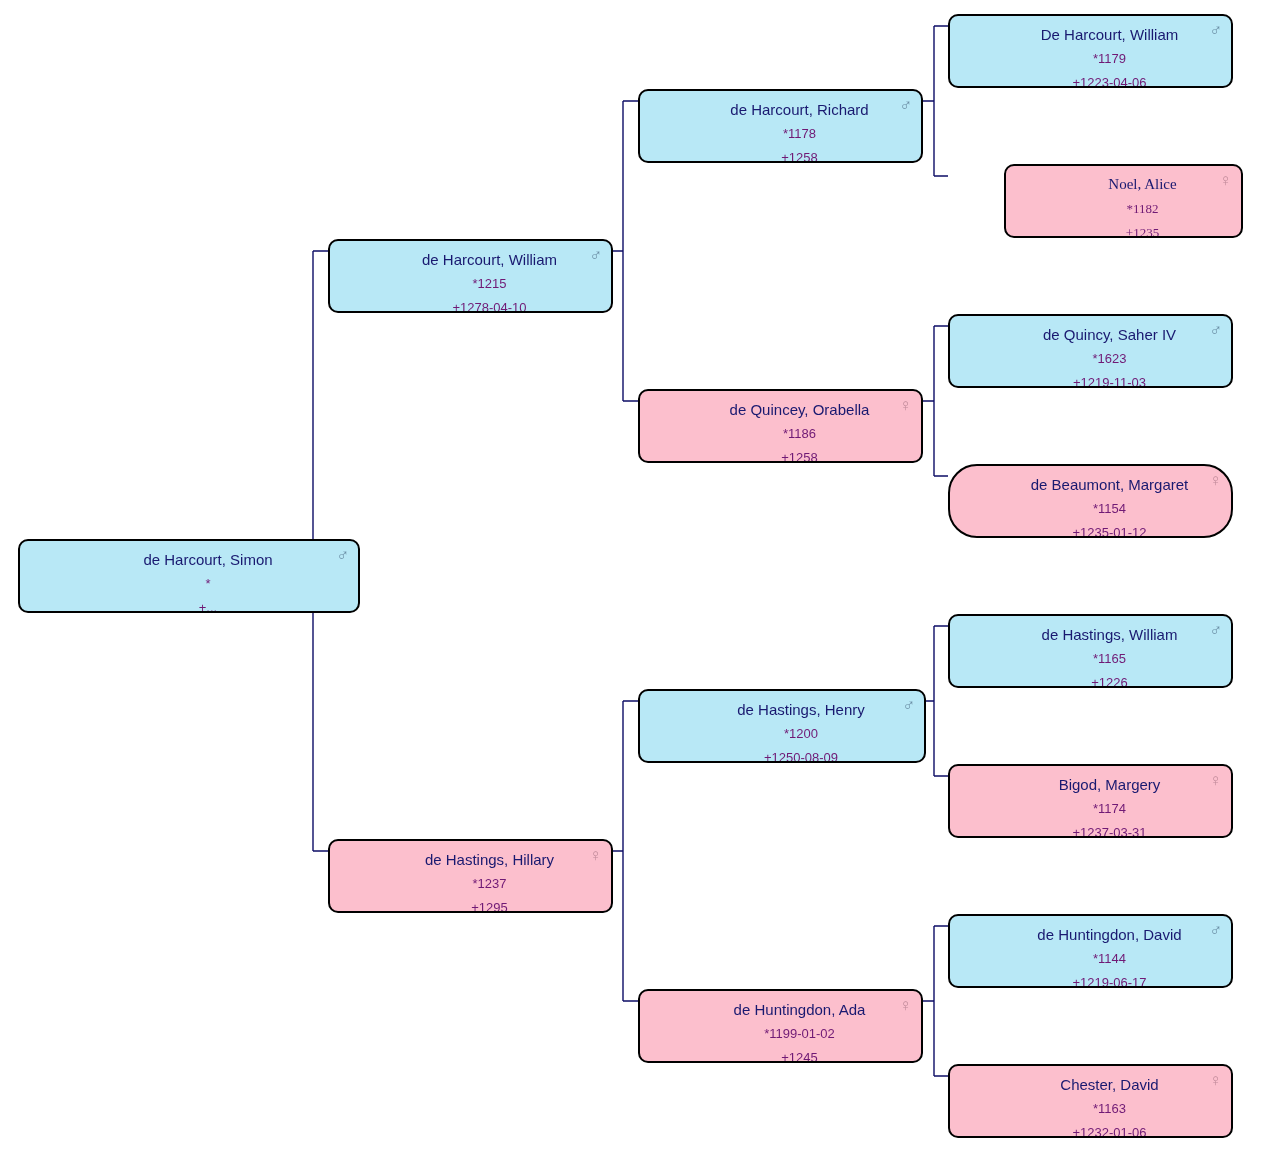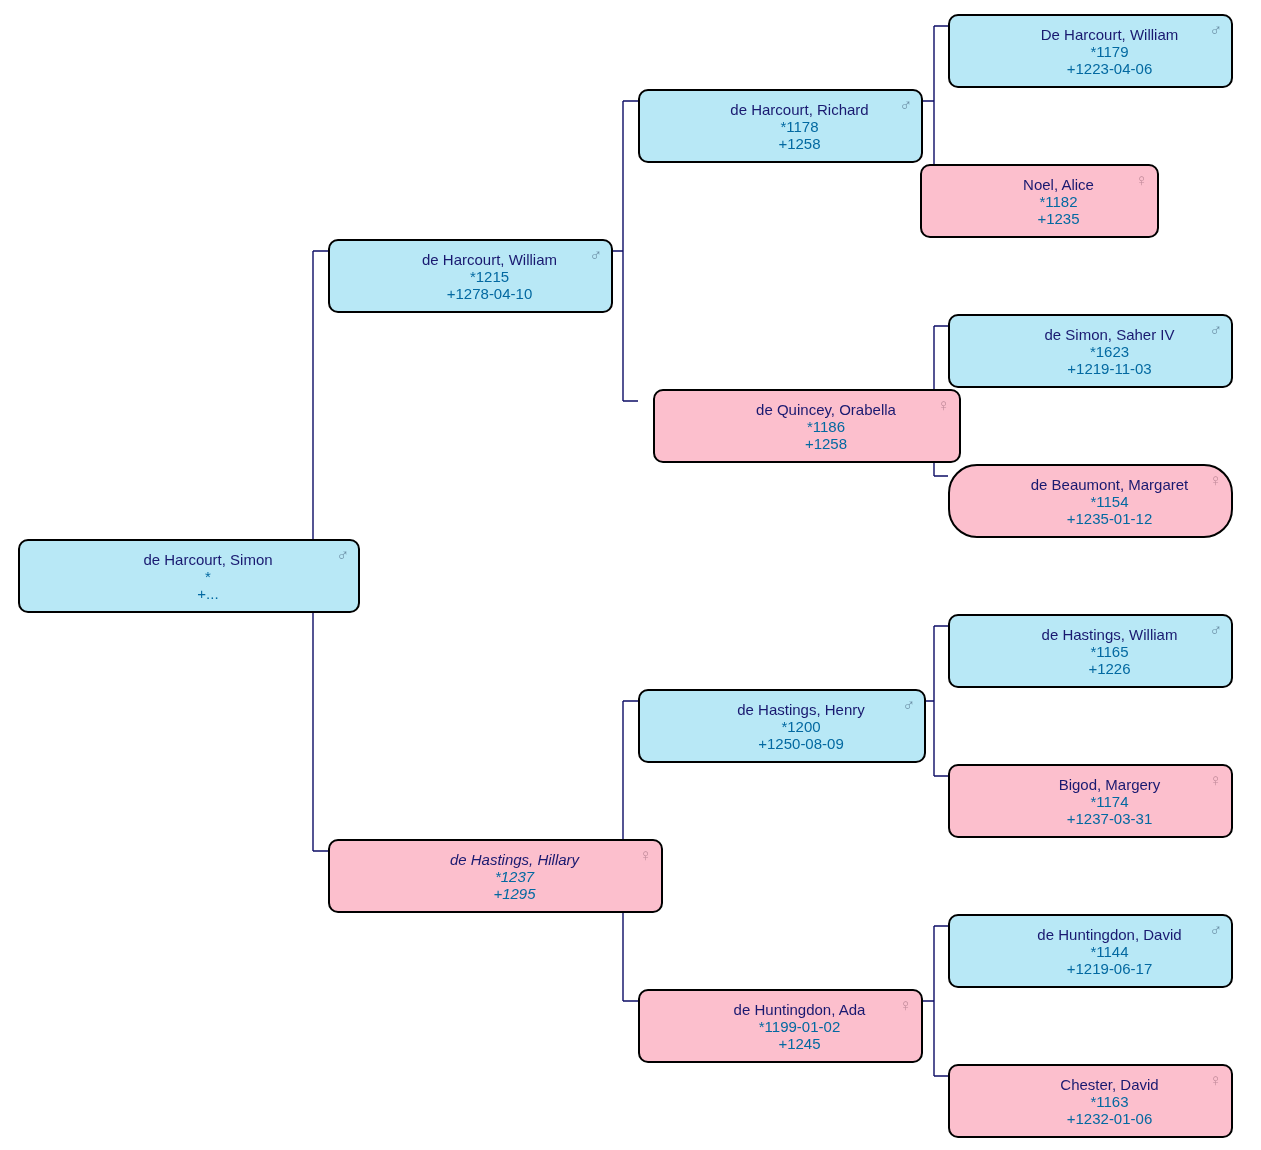--- a/index.html
+++ b/index.html
@@ -42,23 +42,24 @@
     background: #fcbfcd;
   }
   .person-name {
     font-size: 15px;
     line-height: 17px;
     margin-top: 10px;
     color: #191970;
     white-space: nowrap;
   }
   .person-birth, .person-death {
-    font-size: 15px;
+    font-size: 13px;
     line-height: 17px;
-    color: #0369a1;
+    margin-top: 7px;
+    color: #701a75;
     white-space: nowrap;
   }
   .gender-icon {
     position: absolute;
     top: 6px;
     right: 9px;
     font-size: 17px;
     line-height: 17px;
   }
   .gender-icon.male-icon {
@@ -89,33 +90,33 @@
         <div class="person-birth">*</div>
         <div class="person-death">+...</div>
         <span class="gender-icon male-icon">♂</span>
       </div>
       <div class="person-box male" style="left: 328px; top: 239px; width: 285px; height: 74px;">
         <div class="person-name">de Harcourt, William</div>
         <div class="person-birth">*1215</div>
         <div class="person-death">+1278-04-10</div>
         <span class="gender-icon male-icon">♂</span>
       </div>
-      <div class="person-box female" style="left: 328px; top: 839px; width: 335px; height: 74px; font-style: italic;">
+      <div class="person-box female" style="left: 328px; top: 839px; width: 285px; height: 74px;">
         <div class="person-name">de Hastings, Hillary</div>
         <div class="person-birth">*1237</div>
         <div class="person-death">+1295</div>
         <span class="gender-icon female-icon">♀</span>
       </div>
       <div class="person-box male" style="left: 638px; top: 89px; width: 285px; height: 74px;">
         <div class="person-name">de Harcourt, Richard</div>
         <div class="person-birth">*1178</div>
         <div class="person-death">+1258</div>
         <span class="gender-icon male-icon">♂</span>
       </div>
-      <div class="person-box female" style="left: 653px; top: 389px; width: 308px; height: 74px;">
+      <div class="person-box female" style="left: 638px; top: 389px; width: 285px; height: 74px;">
         <div class="person-name">de Quincey, Orabella</div>
         <div class="person-birth">*1186</div>
         <div class="person-death">+1258</div>
         <span class="gender-icon female-icon">♀</span>
       </div>
       <div class="person-box male" style="left: 638px; top: 689px; width: 288px; height: 74px;">
         <div class="person-name">de Hastings, Henry</div>
         <div class="person-birth">*1200</div>
         <div class="person-death">+1250-08-09</div>
         <span class="gender-icon male-icon">♂</span>
@@ -125,28 +126,28 @@
         <div class="person-birth">*1199-01-02</div>
         <div class="person-death">+1245</div>
         <span class="gender-icon female-icon">♀</span>
       </div>
       <div class="person-box male" style="left: 948px; top: 14px; width: 285px; height: 74px;">
         <div class="person-name">De Harcourt, William</div>
         <div class="person-birth">*1179</div>
         <div class="person-death">+1223-04-06</div>
         <span class="gender-icon male-icon">♂</span>
       </div>
-      <div class="person-box female" style="left: 920px; top: 164px; width: 239px; height: 74px;">
+      <div class="person-box female" style="left: 1004px; top: 164px; width: 239px; height: 74px; font-family: Liberation Serif, serif;">
         <div class="person-name">Noel, Alice</div>
         <div class="person-birth">*1182</div>
         <div class="person-death">+1235</div>
         <span class="gender-icon female-icon">♀</span>
       </div>
       <div class="person-box male" style="left: 948px; top: 314px; width: 285px; height: 74px;">
-        <div class="person-name">de Simon, Saher IV</div>
+        <div class="person-name">de Quincy, Saher IV</div>
         <div class="person-birth">*1623</div>
         <div class="person-death">+1219-11-03</div>
         <span class="gender-icon male-icon">♂</span>
       </div>
       <div class="person-box female" style="left: 948px; top: 464px; width: 285px; height: 74px; border-radius: 29px;">
         <div class="person-name">de Beaumont, Margaret</div>
         <div class="person-birth">*1154</div>
         <div class="person-death">+1235-01-12</div>
         <span class="gender-icon female-icon">♀</span>
       </div>

